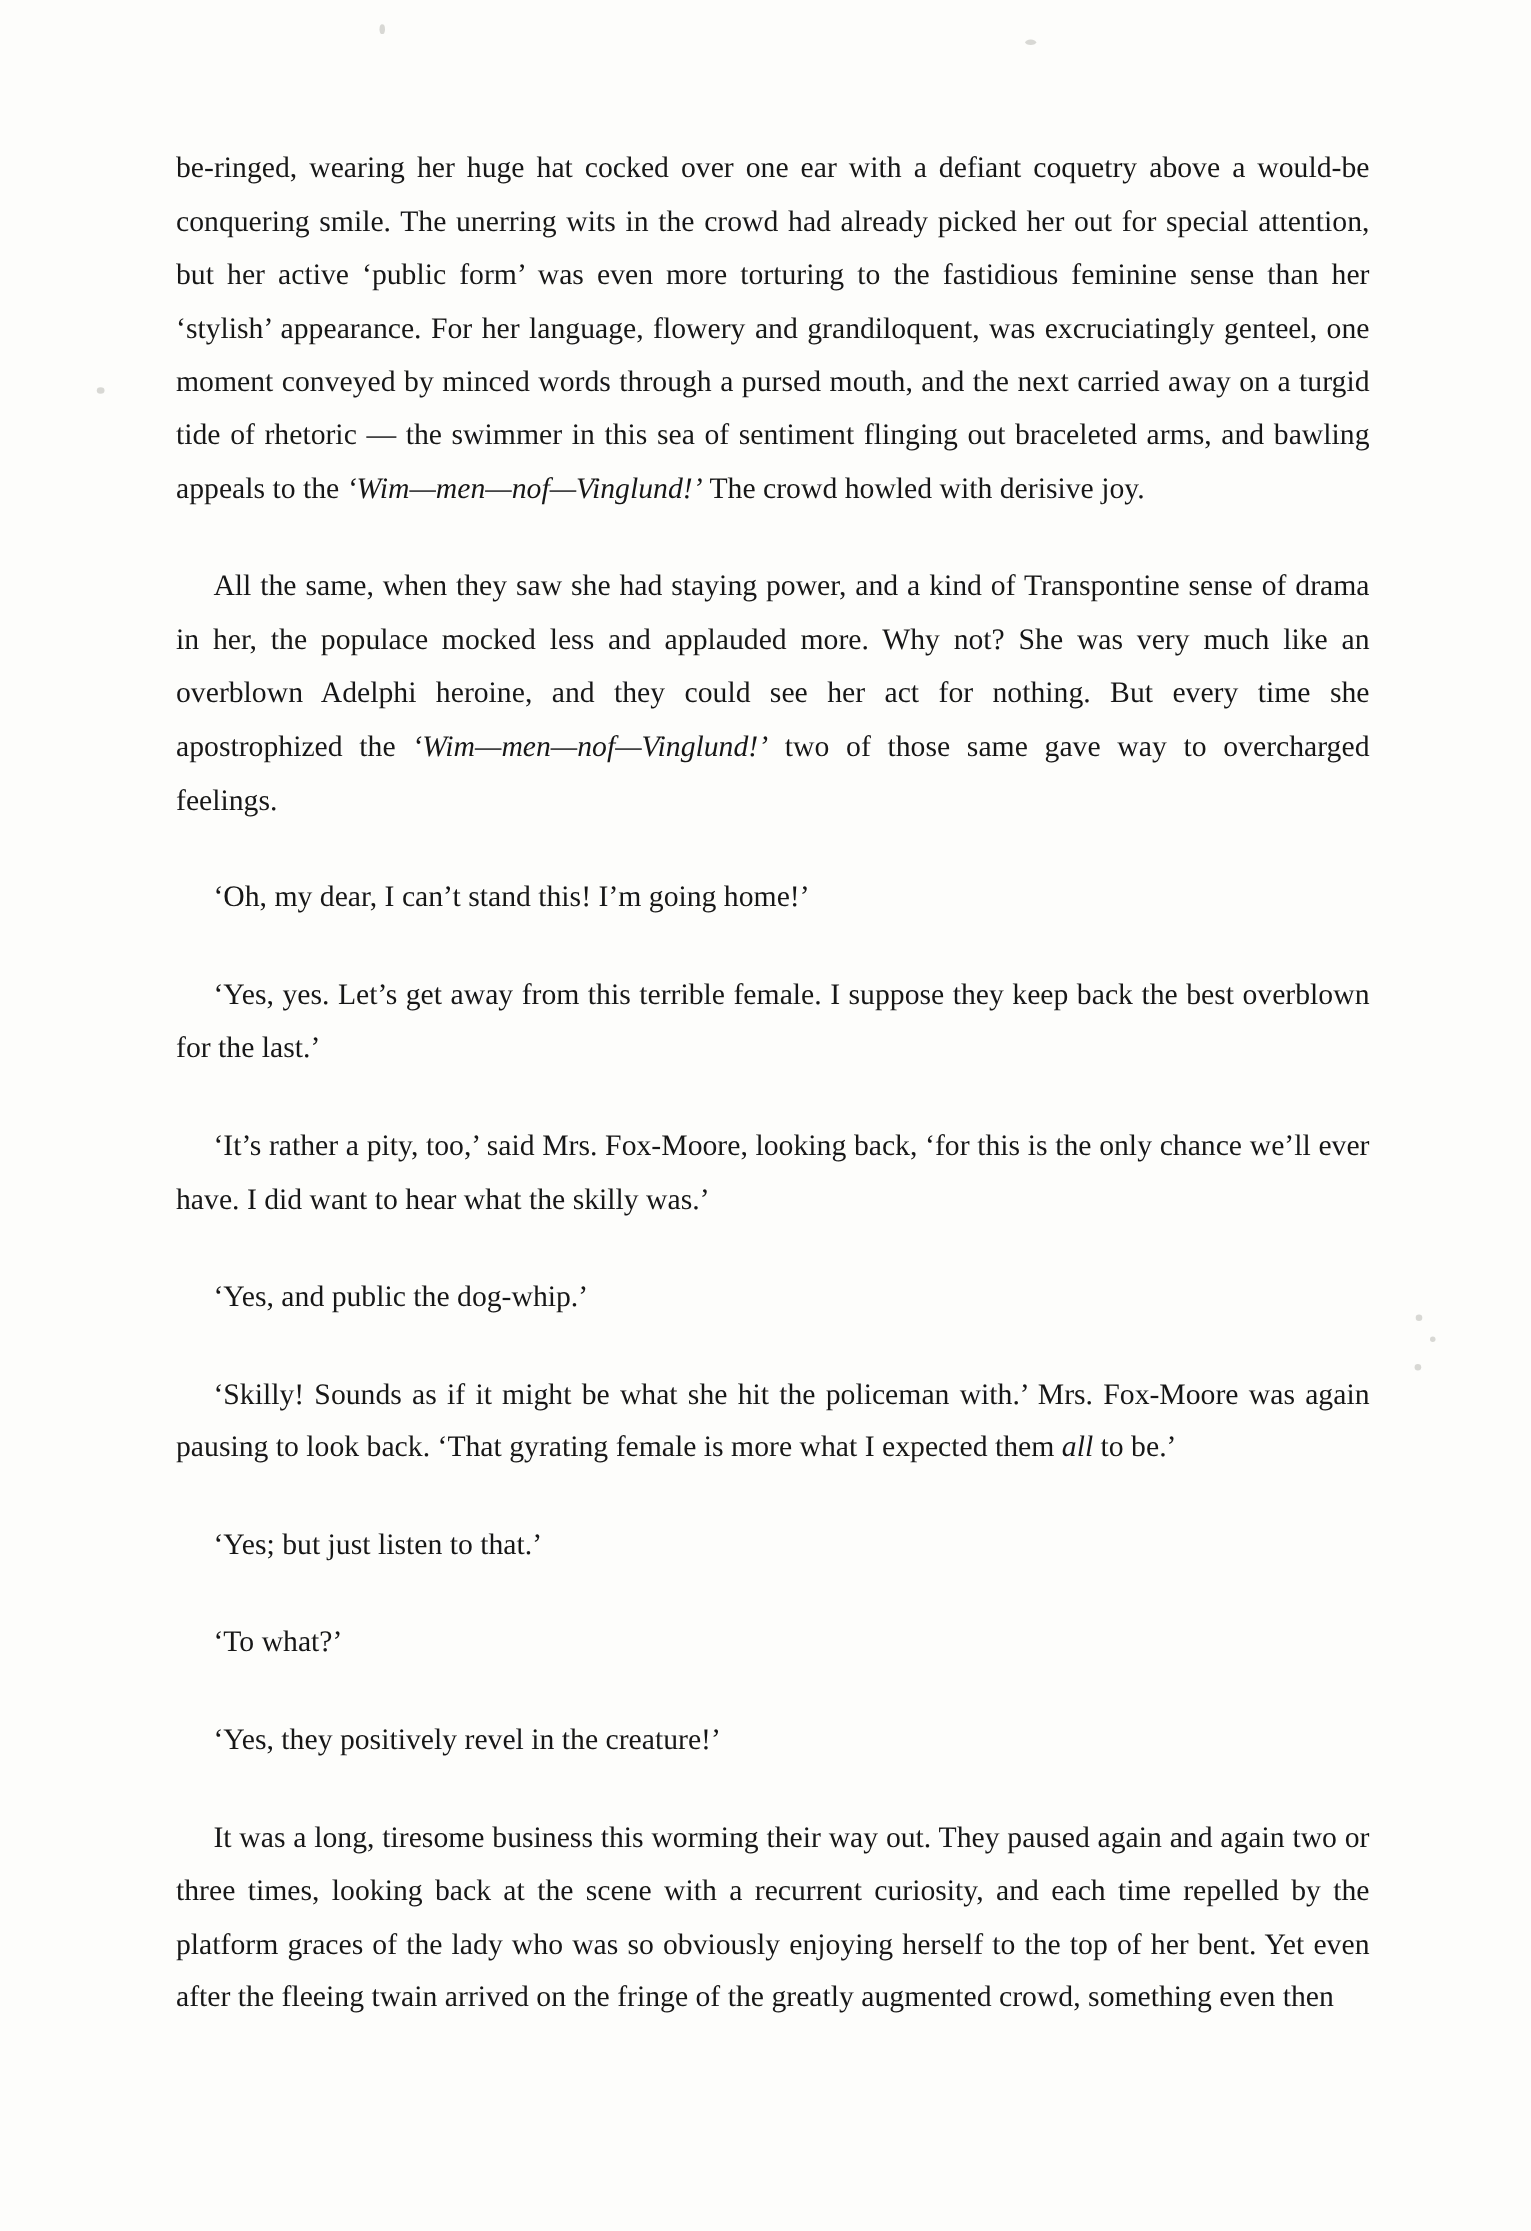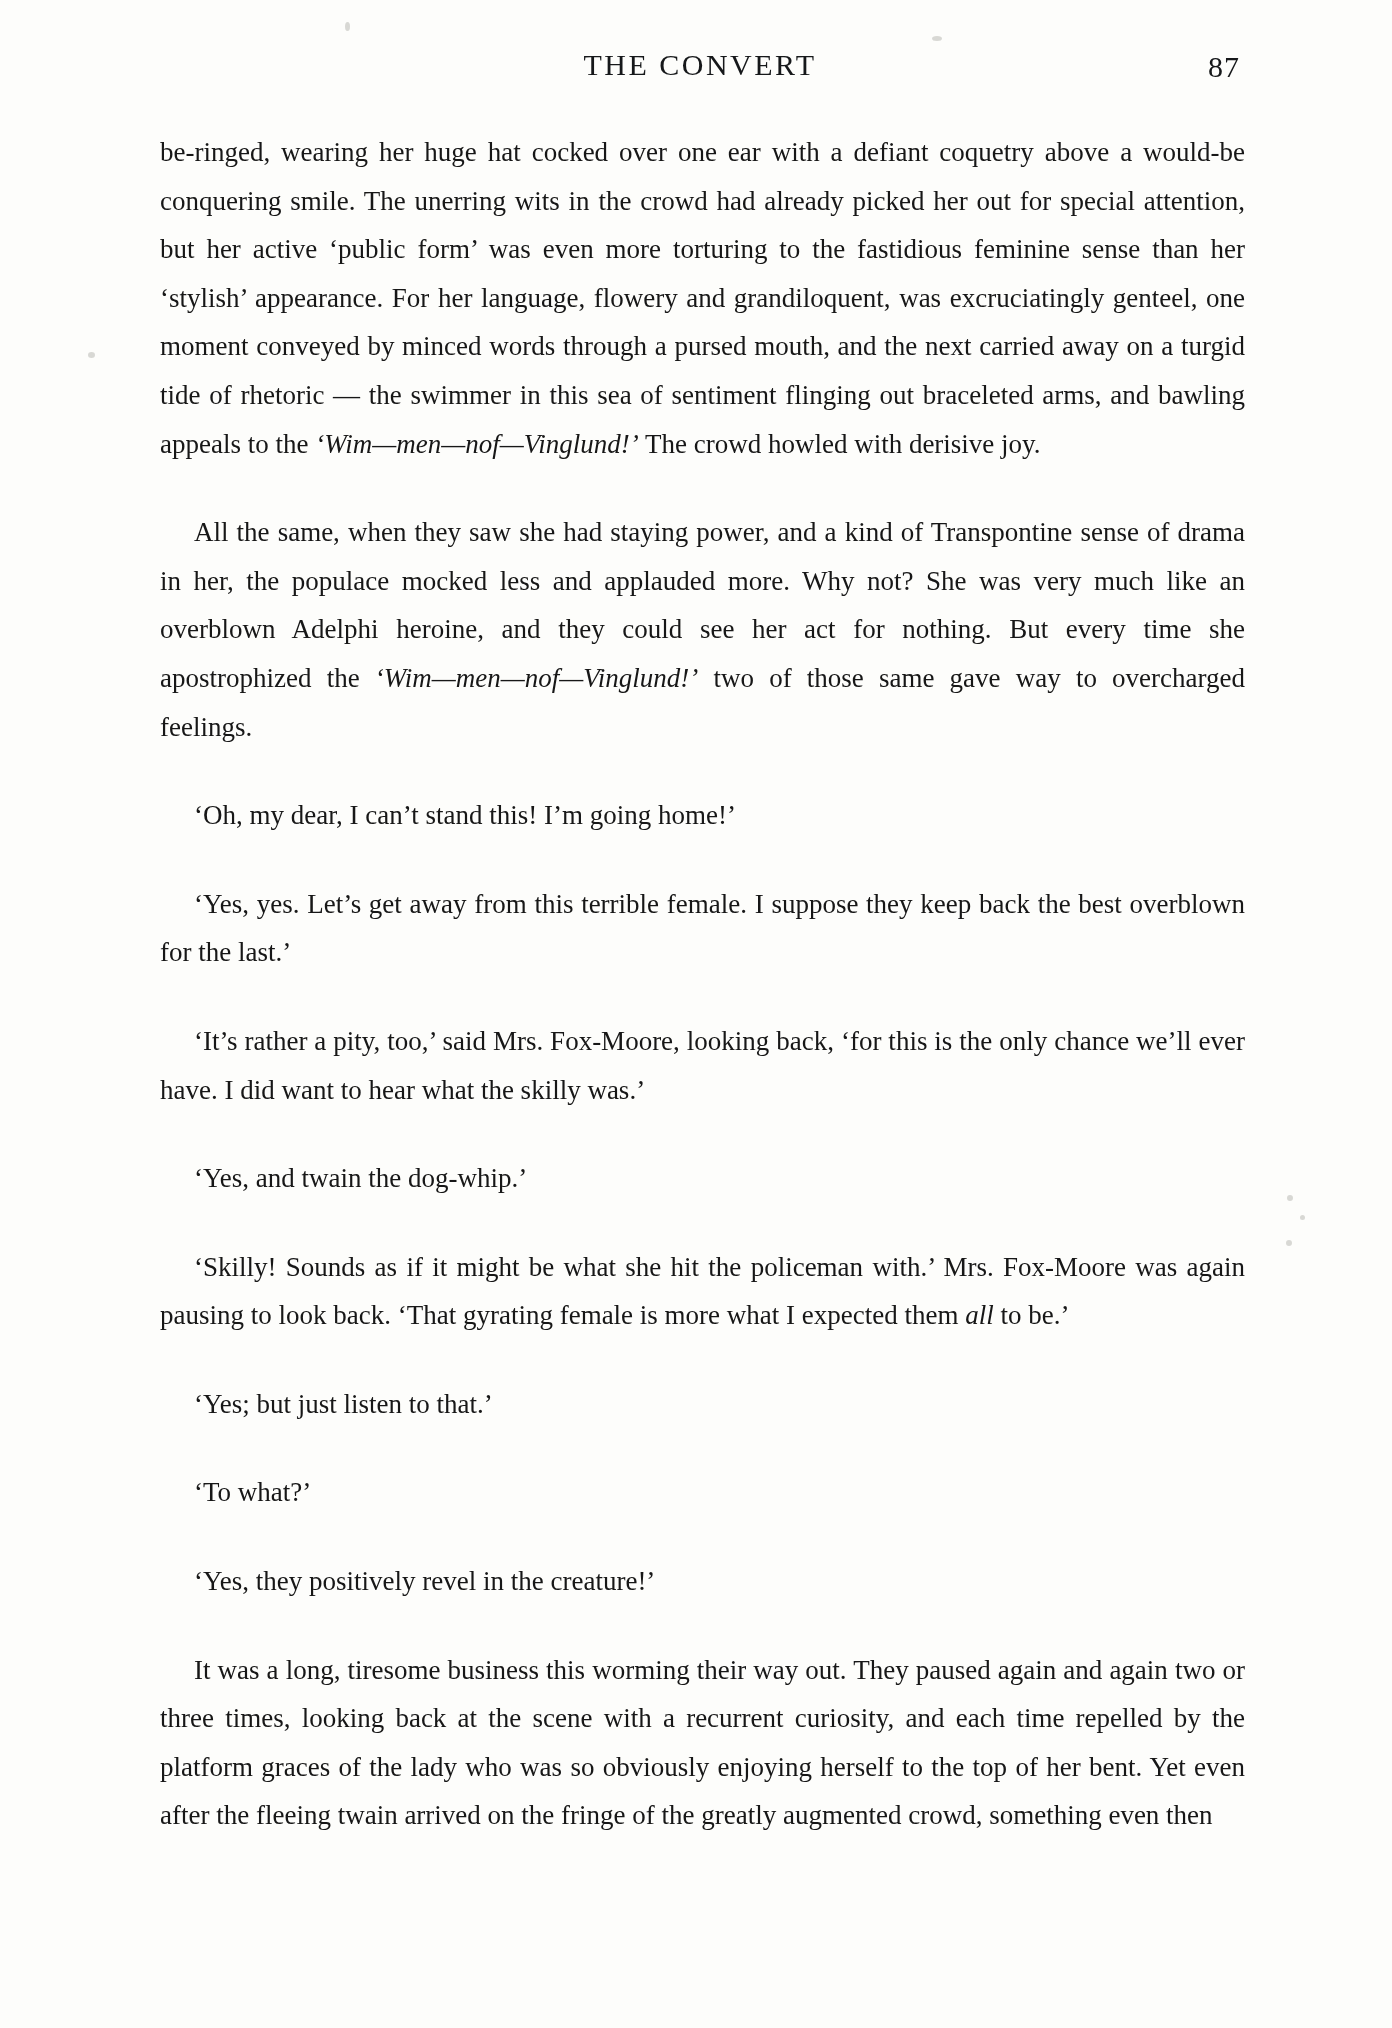--- a/index.html
+++ b/index.html
@@ -78,39 +78,35 @@
     background: #b9b9b4;
     border-radius: 50%;
     opacity: 0.55;
   }
 </style>
 </head>
 <body>
 
 <div class="page">
 
-  <div class="header">
-    <div class="running-title">The Convert</div>
-    <div class="folio">87</div>
-  </div>
 
   <div class="body-text">
 
     <p class=""><span>be-ringed, wearing her huge hat cocked over one ear with a defiant coquetry above a would-be conquering smile.   The unerring wits in the crowd had already picked her out for special attention, but her active ‘public form’ was even more torturing to the fastidious feminine sense than her ‘stylish’ appearance.   For her language, flowery and grandiloquent, was excruciatingly genteel, one moment conveyed by minced words through a pursed mouth, and the next carried away on a turgid tide of rhetoric — the swimmer in this sea of sentiment flinging out braceleted arms, and bawling appeals to the </span><i>‘Wim—men—nof—Vinglund!’</i><span>   The crowd howled with derisive joy.</span></p>
 
     <p class="indent"><span>All the same, when they saw she had staying power, and a kind of Transpontine sense of drama in her, the populace mocked less and applauded more.   Why not?   She was very much like an overblown Adelphi heroine, and they could see her act for nothing. But every time she apostrophized the </span><i>‘Wim—men—nof—Vinglund!’</i><span> two of those same gave way to overcharged feelings.</span></p>
 
     <p class="indent">‘Oh, my dear, I can’t stand this!   I’m going home!’</p>
 
     <p class="indent">‘Yes, yes.   Let’s get away from this terrible female.   I suppose they keep back the best overblown for the last.’</p>
 
 
     <p class="indent">‘It’s rather a pity, too,’ said Mrs. Fox-Moore, looking back, ‘for this is the only chance we’ll ever have.   I did want to hear what the skilly was.’</p>
 
-    <p class="indent">‘Yes, and twain the dog-whip.’</p>
+    <p class="indent">‘Yes, and public the dog-whip.’</p>
 
     <p class="indent"><span>‘Skilly!   Sounds as if it might be what she hit the policeman with.’   Mrs. Fox-Moore was again pausing to look back.   ‘That gyrating female is more what I expected them </span><i>all</i><span> to be.’</span></p>
 
     <p class="indent">‘Yes; but just listen to that.’</p>
 
     <p class="indent">‘To what?’</p>
 
 
     <p class="indent">‘Yes, they positively revel in the creature!’</p>
 

